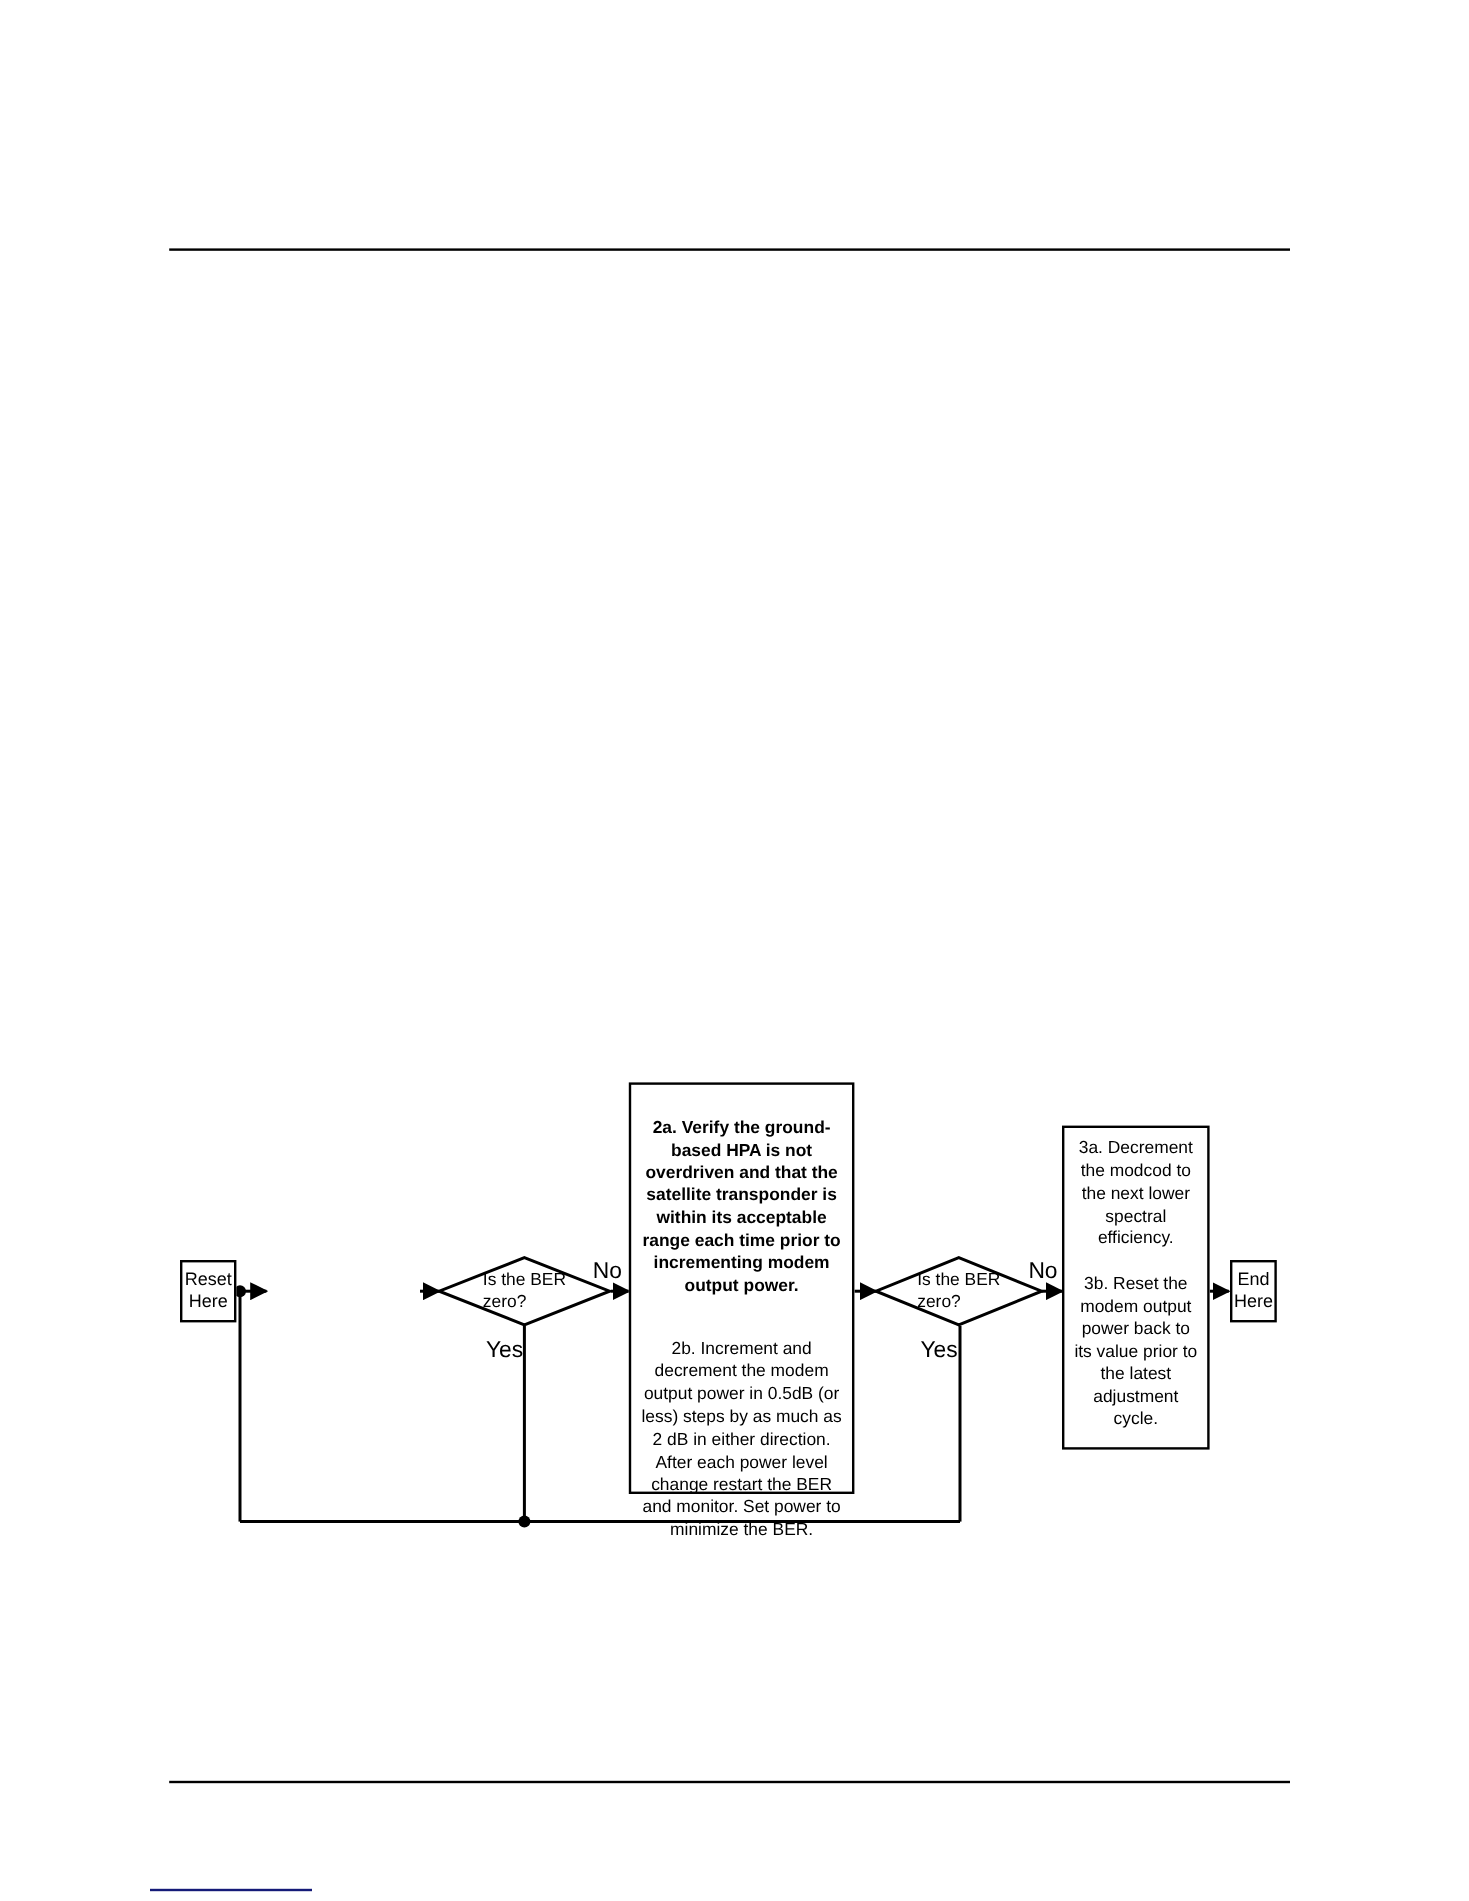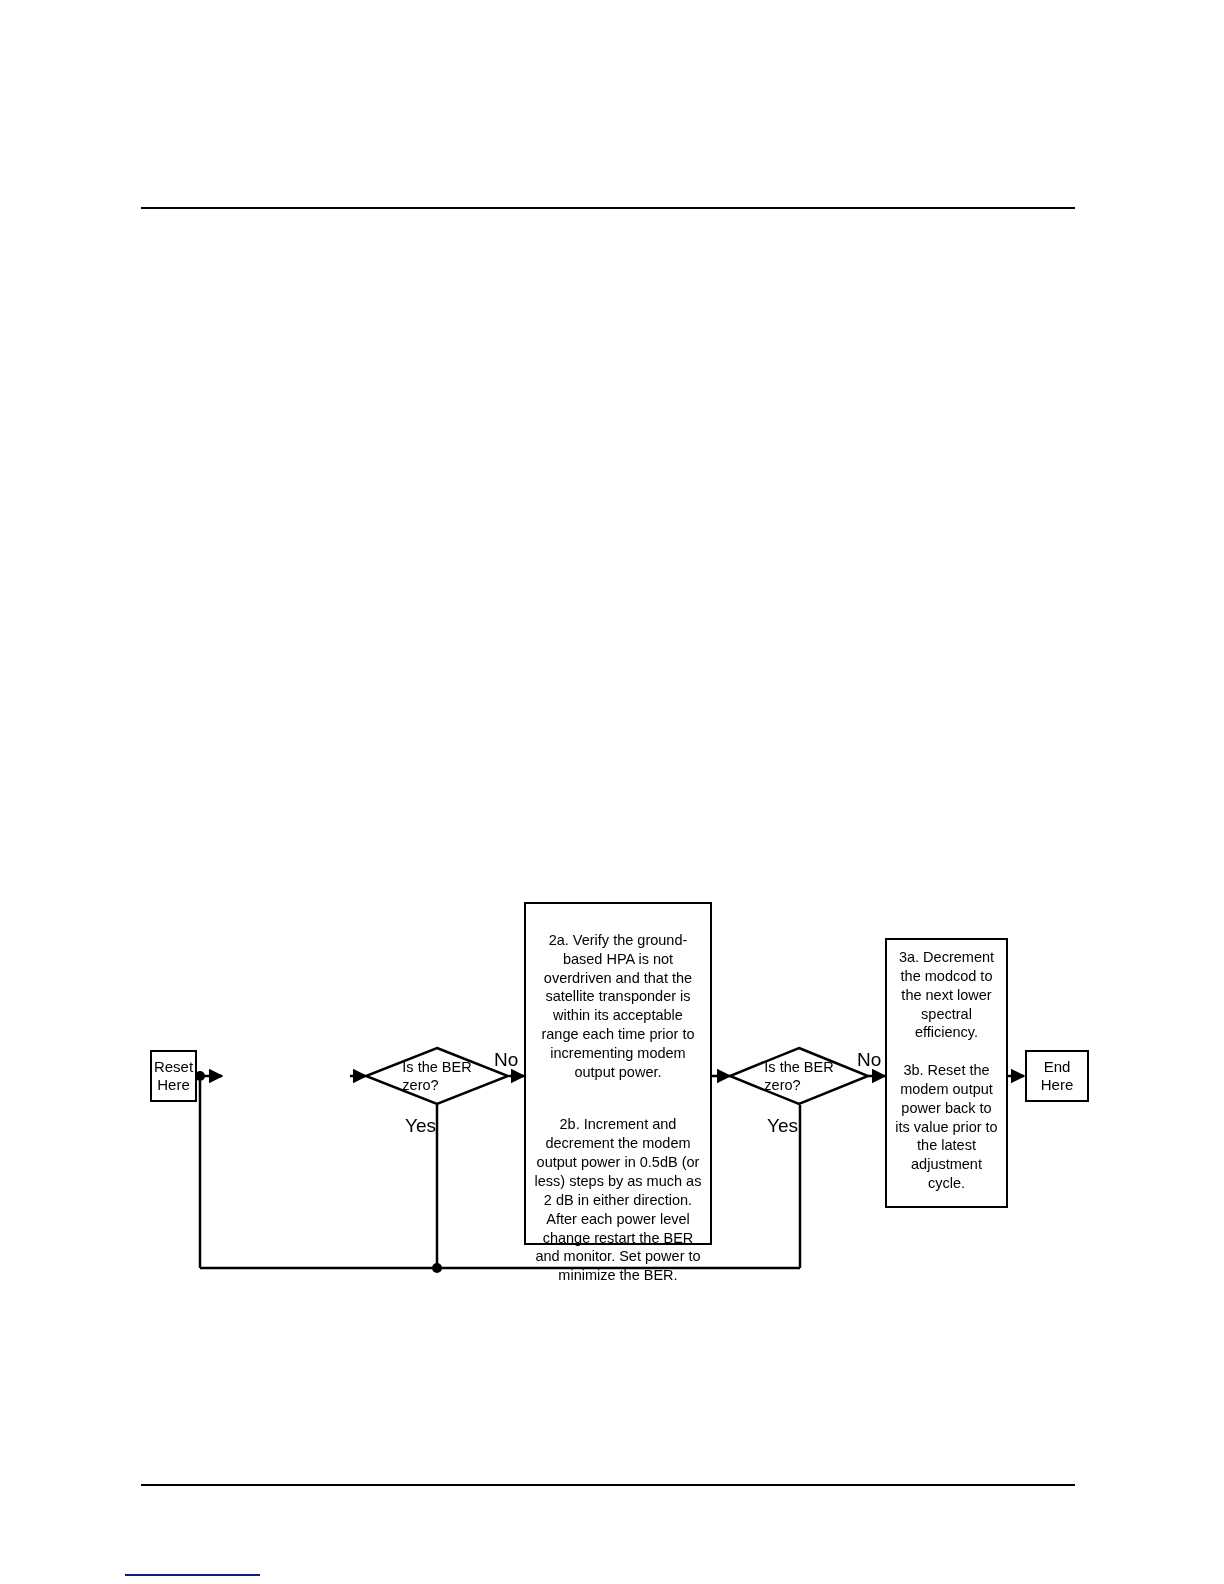--- a/index.html
+++ b/index.html
@@ -70,21 +70,21 @@
     padding: 8px 7px;
     align-items: flex-start;
   }
 
   .node.process .body {
     width: 100%;
     white-space: pre-line;
   }
 
   .node.process.emphasis .body .lead {
-    font-weight: normal;
+    font-weight: bold;
     display: block;
   }
   .node.process.emphasis .body .tail {
     display: block;
     margin-top: 15px;
   }
 
   
   .decision {
     position: absolute;
@@ -185,21 +185,21 @@
     <span class="dlabel">Is the BER
 zero?</span>
   </div>
 
   <div class="node process" style="left:885px; top:938px; width:123px; height:270px;">
     <span class="body">3a. Decrement the modcod to the next lower spectral efficiency.
 
 3b. Reset the modem output power back to its value prior to the latest adjustment cycle.</span>
   </div>
 
-  <div class="node terminal" style="left:1025px; top:1050px; width:64px; height:52px;">
+  <div class="node terminal" style="left:1025px; top:1050px; width:39px; height:52px;">
     <span style="white-space:pre-line;">End
 Here</span>
   </div>
 
   <span class="edge-label" style="left:494px; top:1050px;">No</span>
 
   <span class="edge-label" style="left:405px; top:1116px;">Yes</span>
 
   <span class="edge-label" style="left:857px; top:1050px;">No</span>
 

